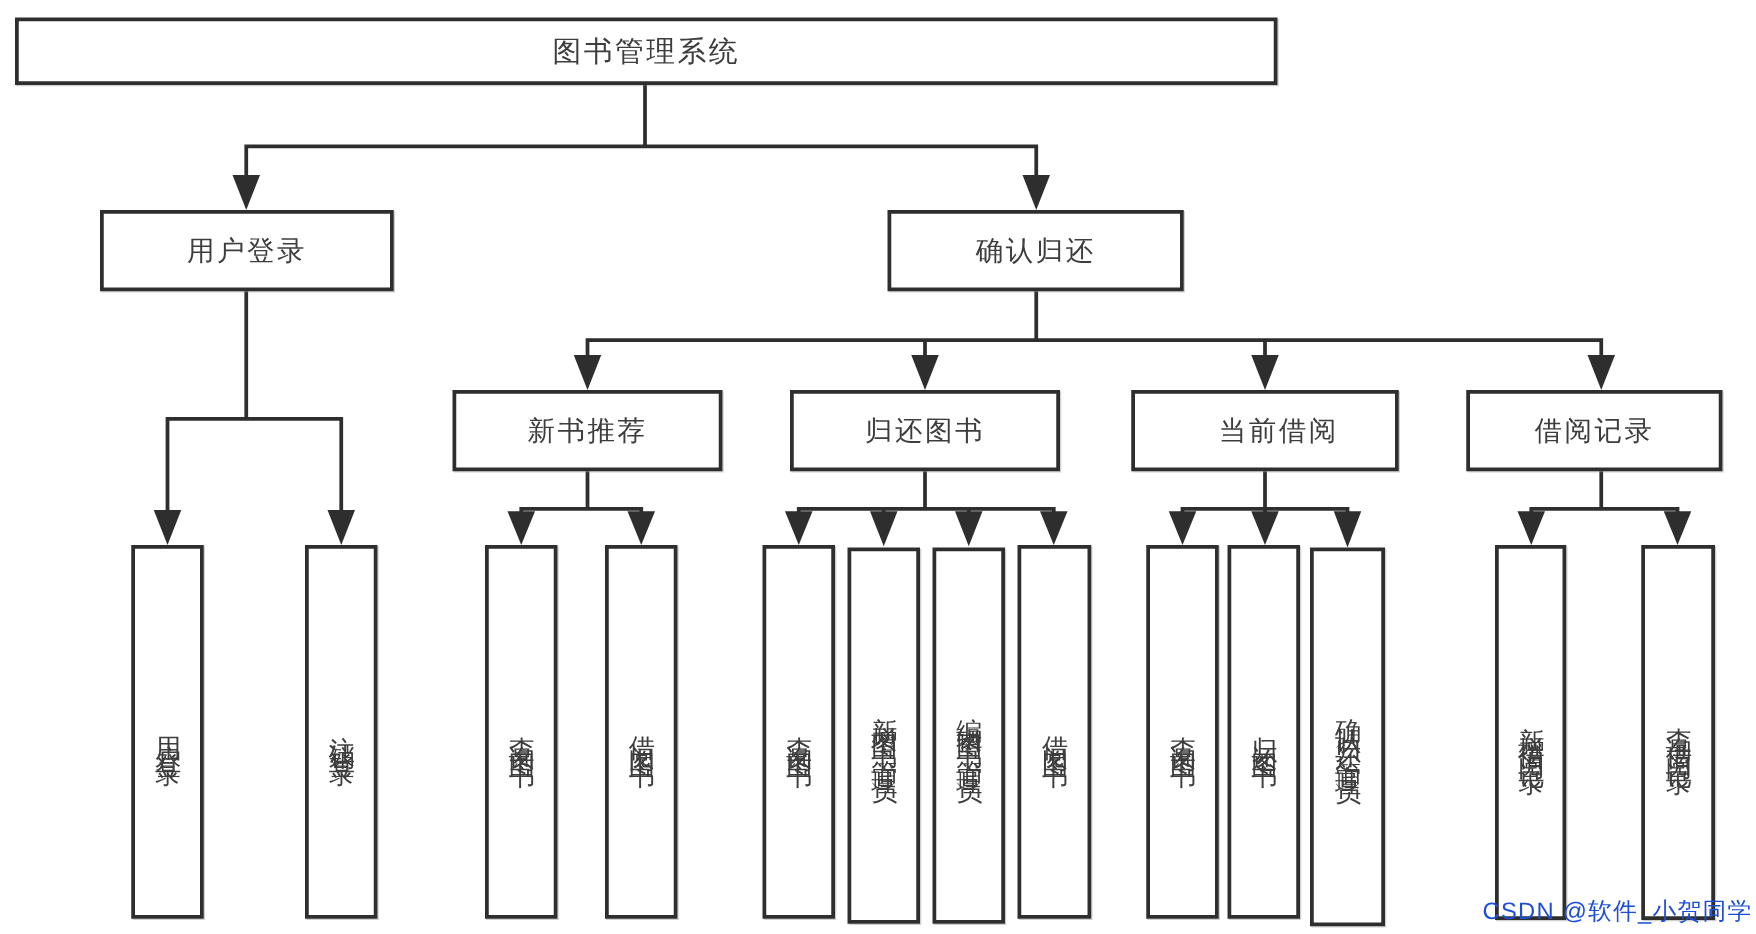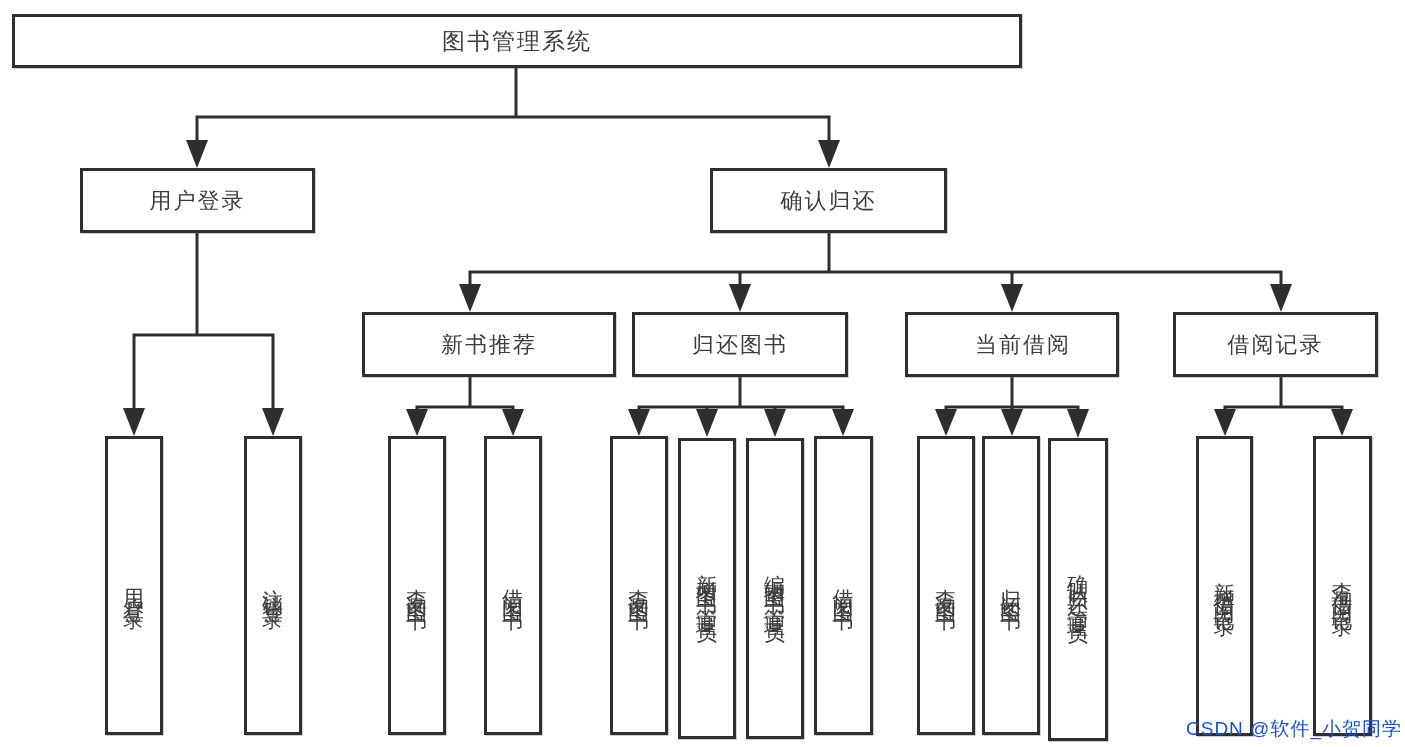--- a/index.html
+++ b/index.html
@@ -118,21 +118,21 @@
     <span class="hlabel">图书管理系统</span>
   </div>
 
   <div class="node" style="left:80px; top:168px; width:235px; height:65px;">
     <span class="hlabel">用户登录</span>
   </div>
   <div class="node" style="left:710px; top:168px; width:237px; height:65px;">
     <span class="hlabel">确认归还</span>
   </div>
 
-  <div class="node" style="left:362px; top:312px; width:254px; height:65px;">
+  <div class="node" style="left:362px; top:312px; width:216px; height:65px;">
     <span class="hlabel">新书推荐</span>
   </div>
   <div class="node" style="left:632px; top:312px; width:216px; height:65px;">
     <span class="hlabel">归还图书</span>
   </div>
   <div class="node" style="left:905px; top:312px; width:214px; height:65px;padding-left:22px;">
     <span class="hlabel">当前借阅</span>
   </div>
   <div class="node" style="left:1173px; top:312px; width:205px; height:65px;">
     <span class="hlabel">借阅记录</span>

